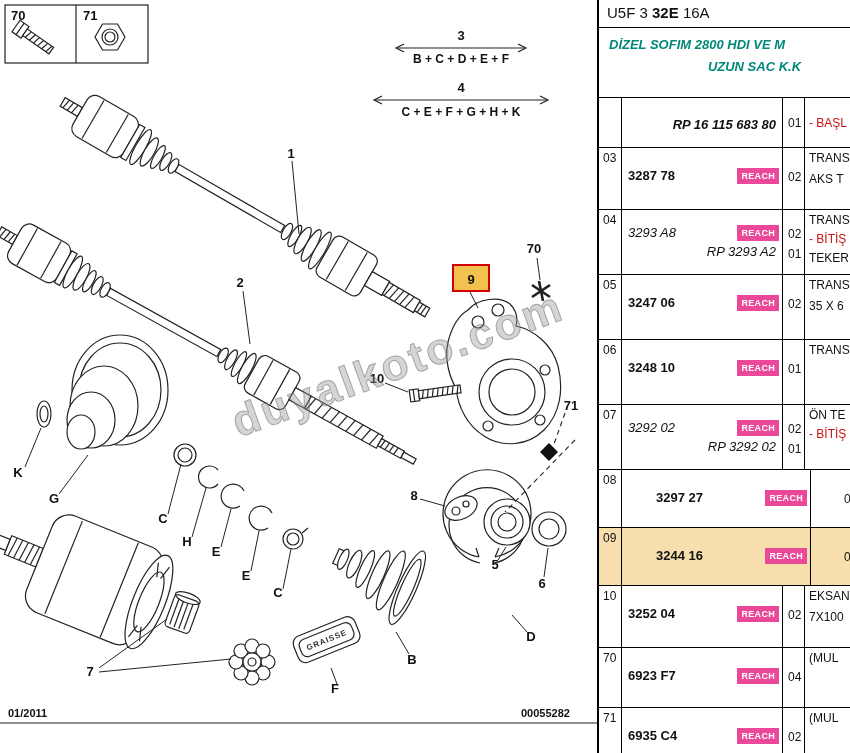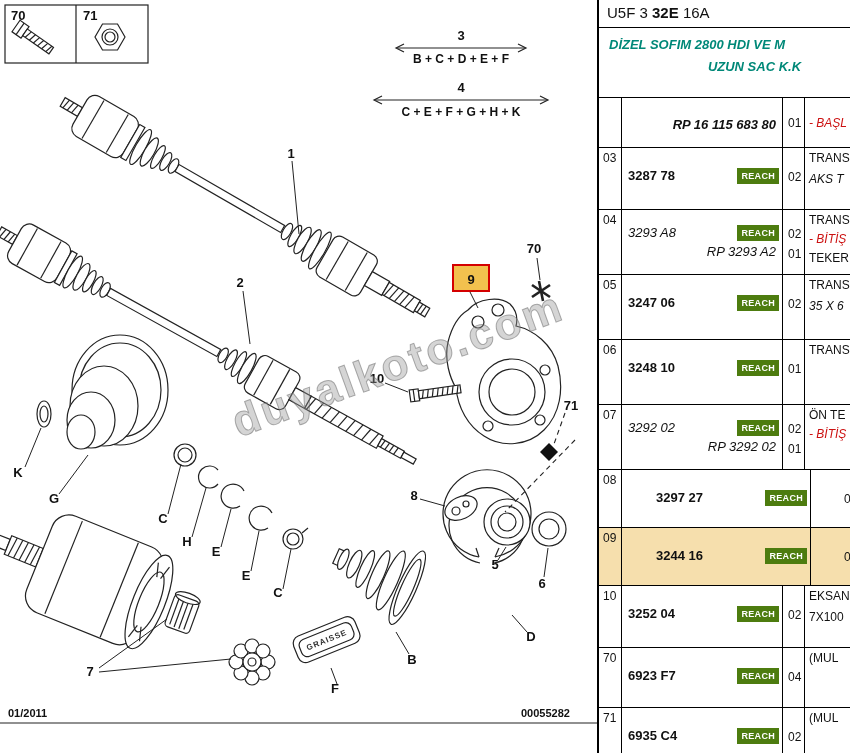--- a/index.html
+++ b/index.html
@@ -50,33 +50,33 @@
   .c-num { font-size:12px; padding:3px 0 0 4px; }
   .c-part { position:relative; }
   .part-line { margin-top:20px; display:flex; justify-content:space-between;
                align-items:center; padding:0 3px 0 6px; }
   .part-line.pl-mid { margin-top:15px; }
   .pn { font-weight:bold; font-size:13px; white-space:nowrap; }
   .pn.it { font-weight:normal; font-style:italic; }
   .pn.bi { font-weight:bold; font-style:italic; }
   .part2 { margin-top:4px; text-align:right; padding-right:6px; font-style:italic;
            font-size:13px; white-space:nowrap; }
-  .reach { background:#4d7c0f; color:#fff; font-size:9px; font-weight:bold;
+  .reach { background:#ec4899; color:#fff; font-size:9px; font-weight:bold;
            padding:1px 4px; letter-spacing:.3px; flex:none; }
   .c-qty { font-size:12px; padding-left:5px; }
   .q1 { margin-top:22px; }
   .qm { margin-top:17px; }
   .q2 { margin-top:6px; }
   .c-desc { padding-left:4px; font-size:12px; }
   .d { white-space:nowrap; }
   .d1 { margin-top:3px; }
   .d2 { margin-top:7px; }
   .dm { margin-top:5px; }
   .red { color:#cc1111; }
-  .it { font-style:italic; }
+  .it { }
   .center { display:flex; flex-direction:column; justify-content:center; }
 </style>
 </head>
 <body>
 
 <div class="page">
 
   <div class="diagram">
     <svg width="597" height="753" viewBox="0 0 597 753" xmlns="http://www.w3.org/2000/svg">
 

